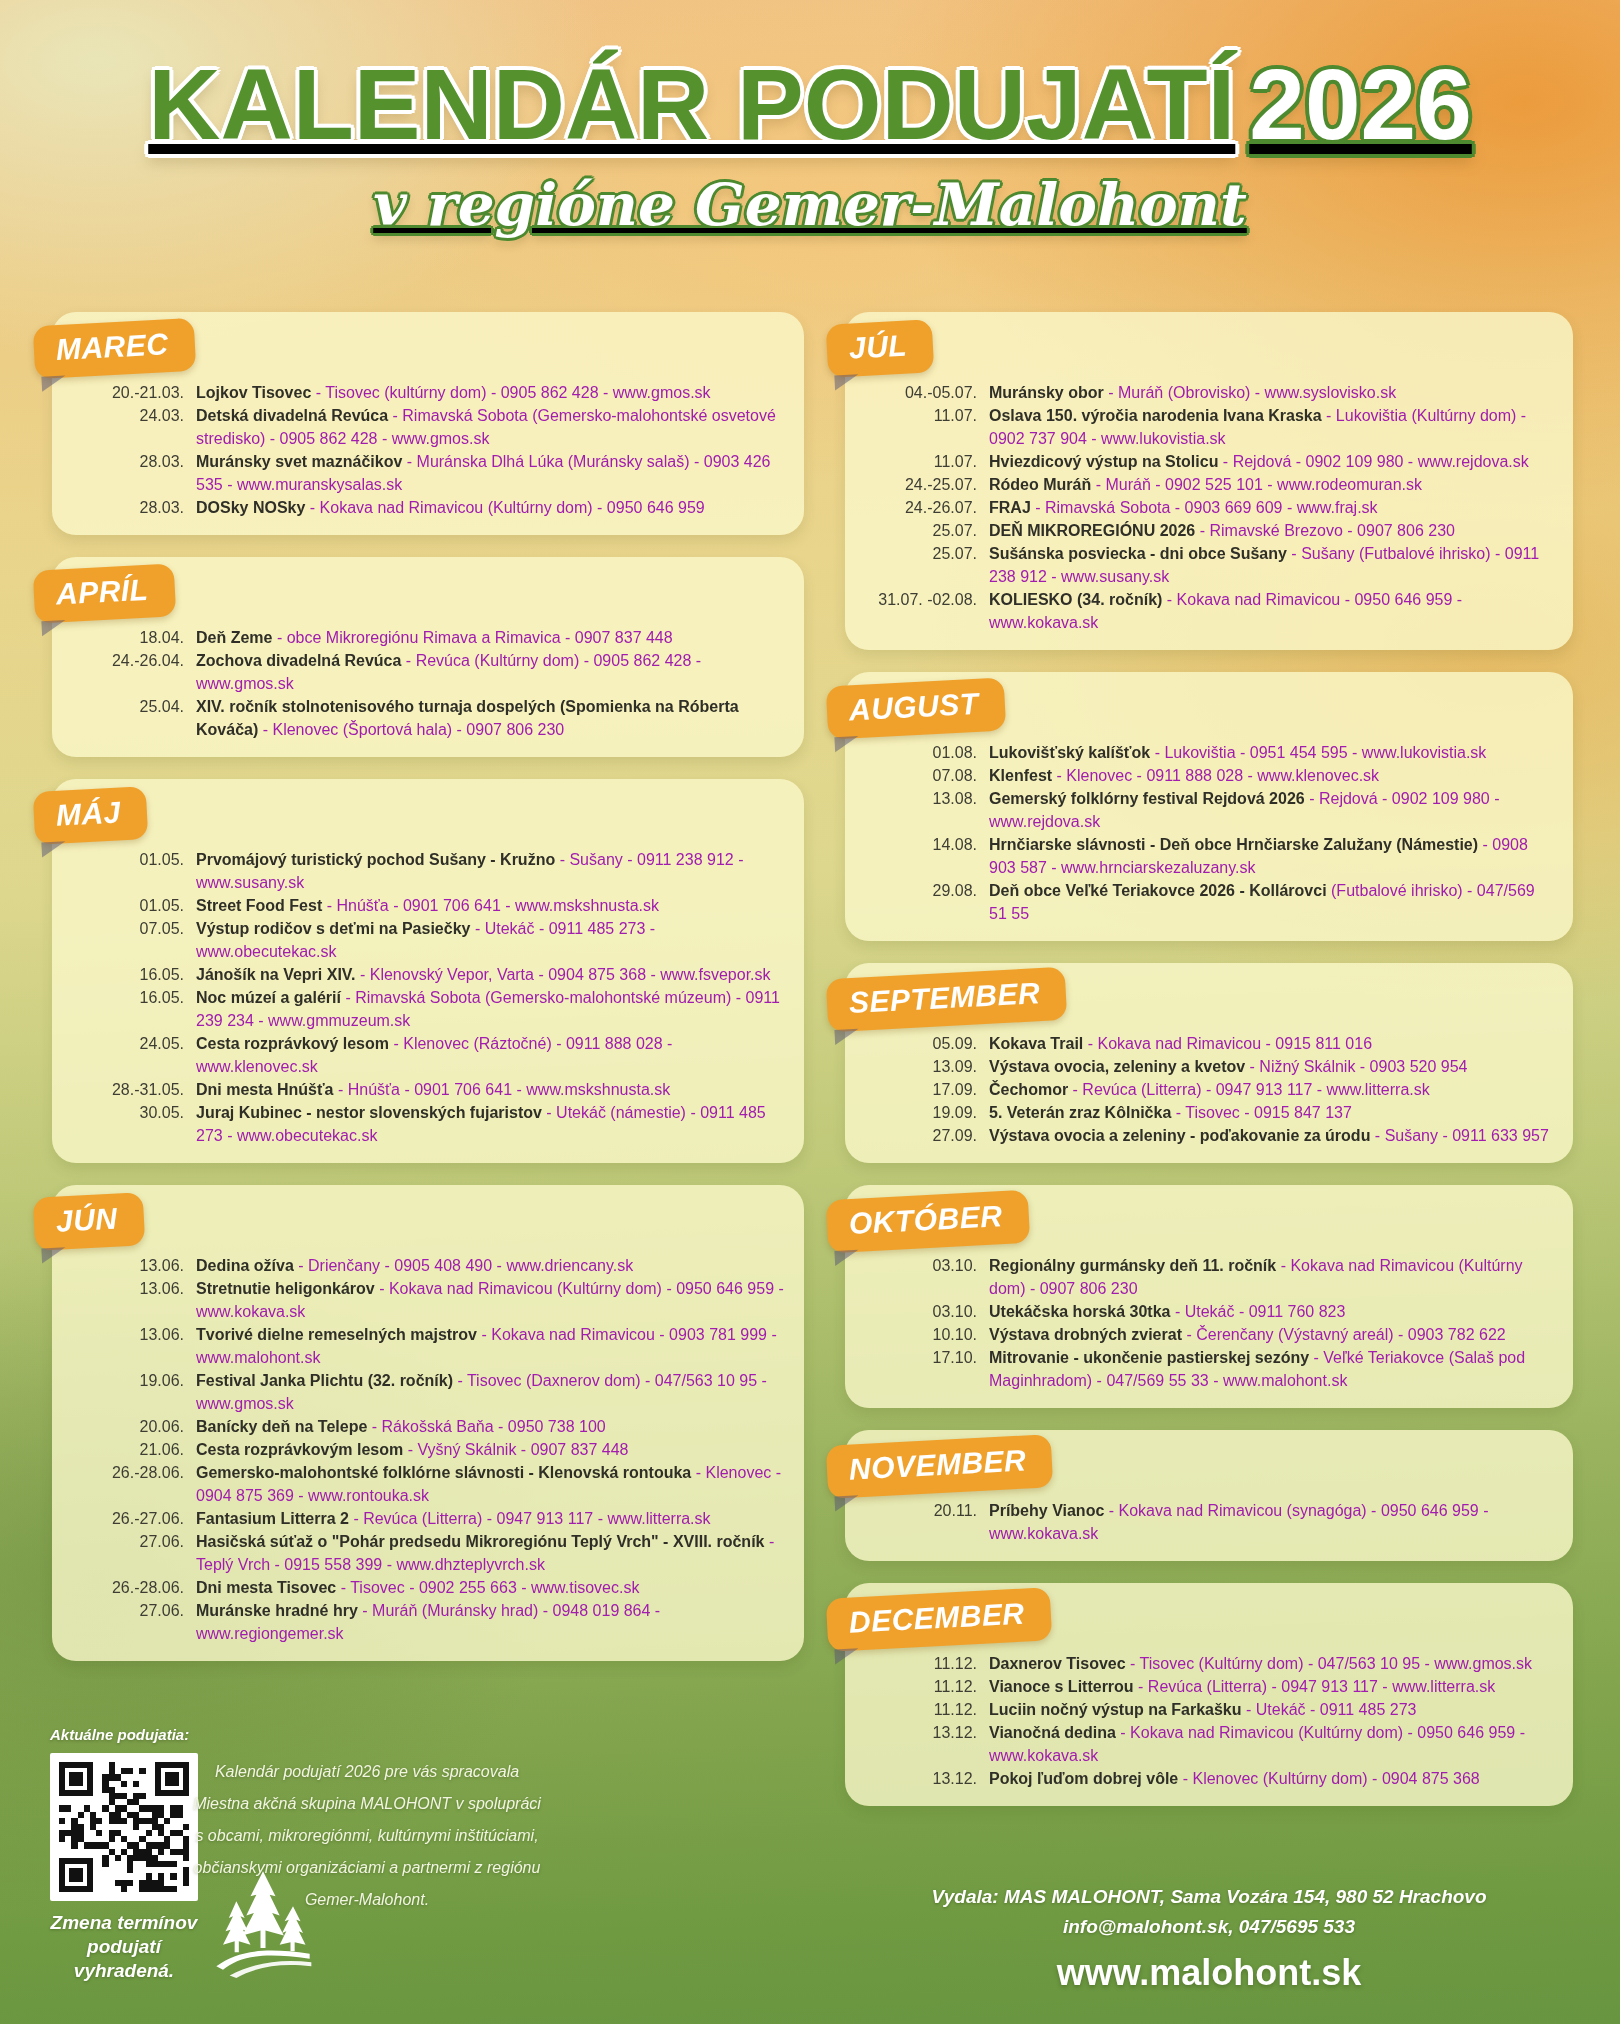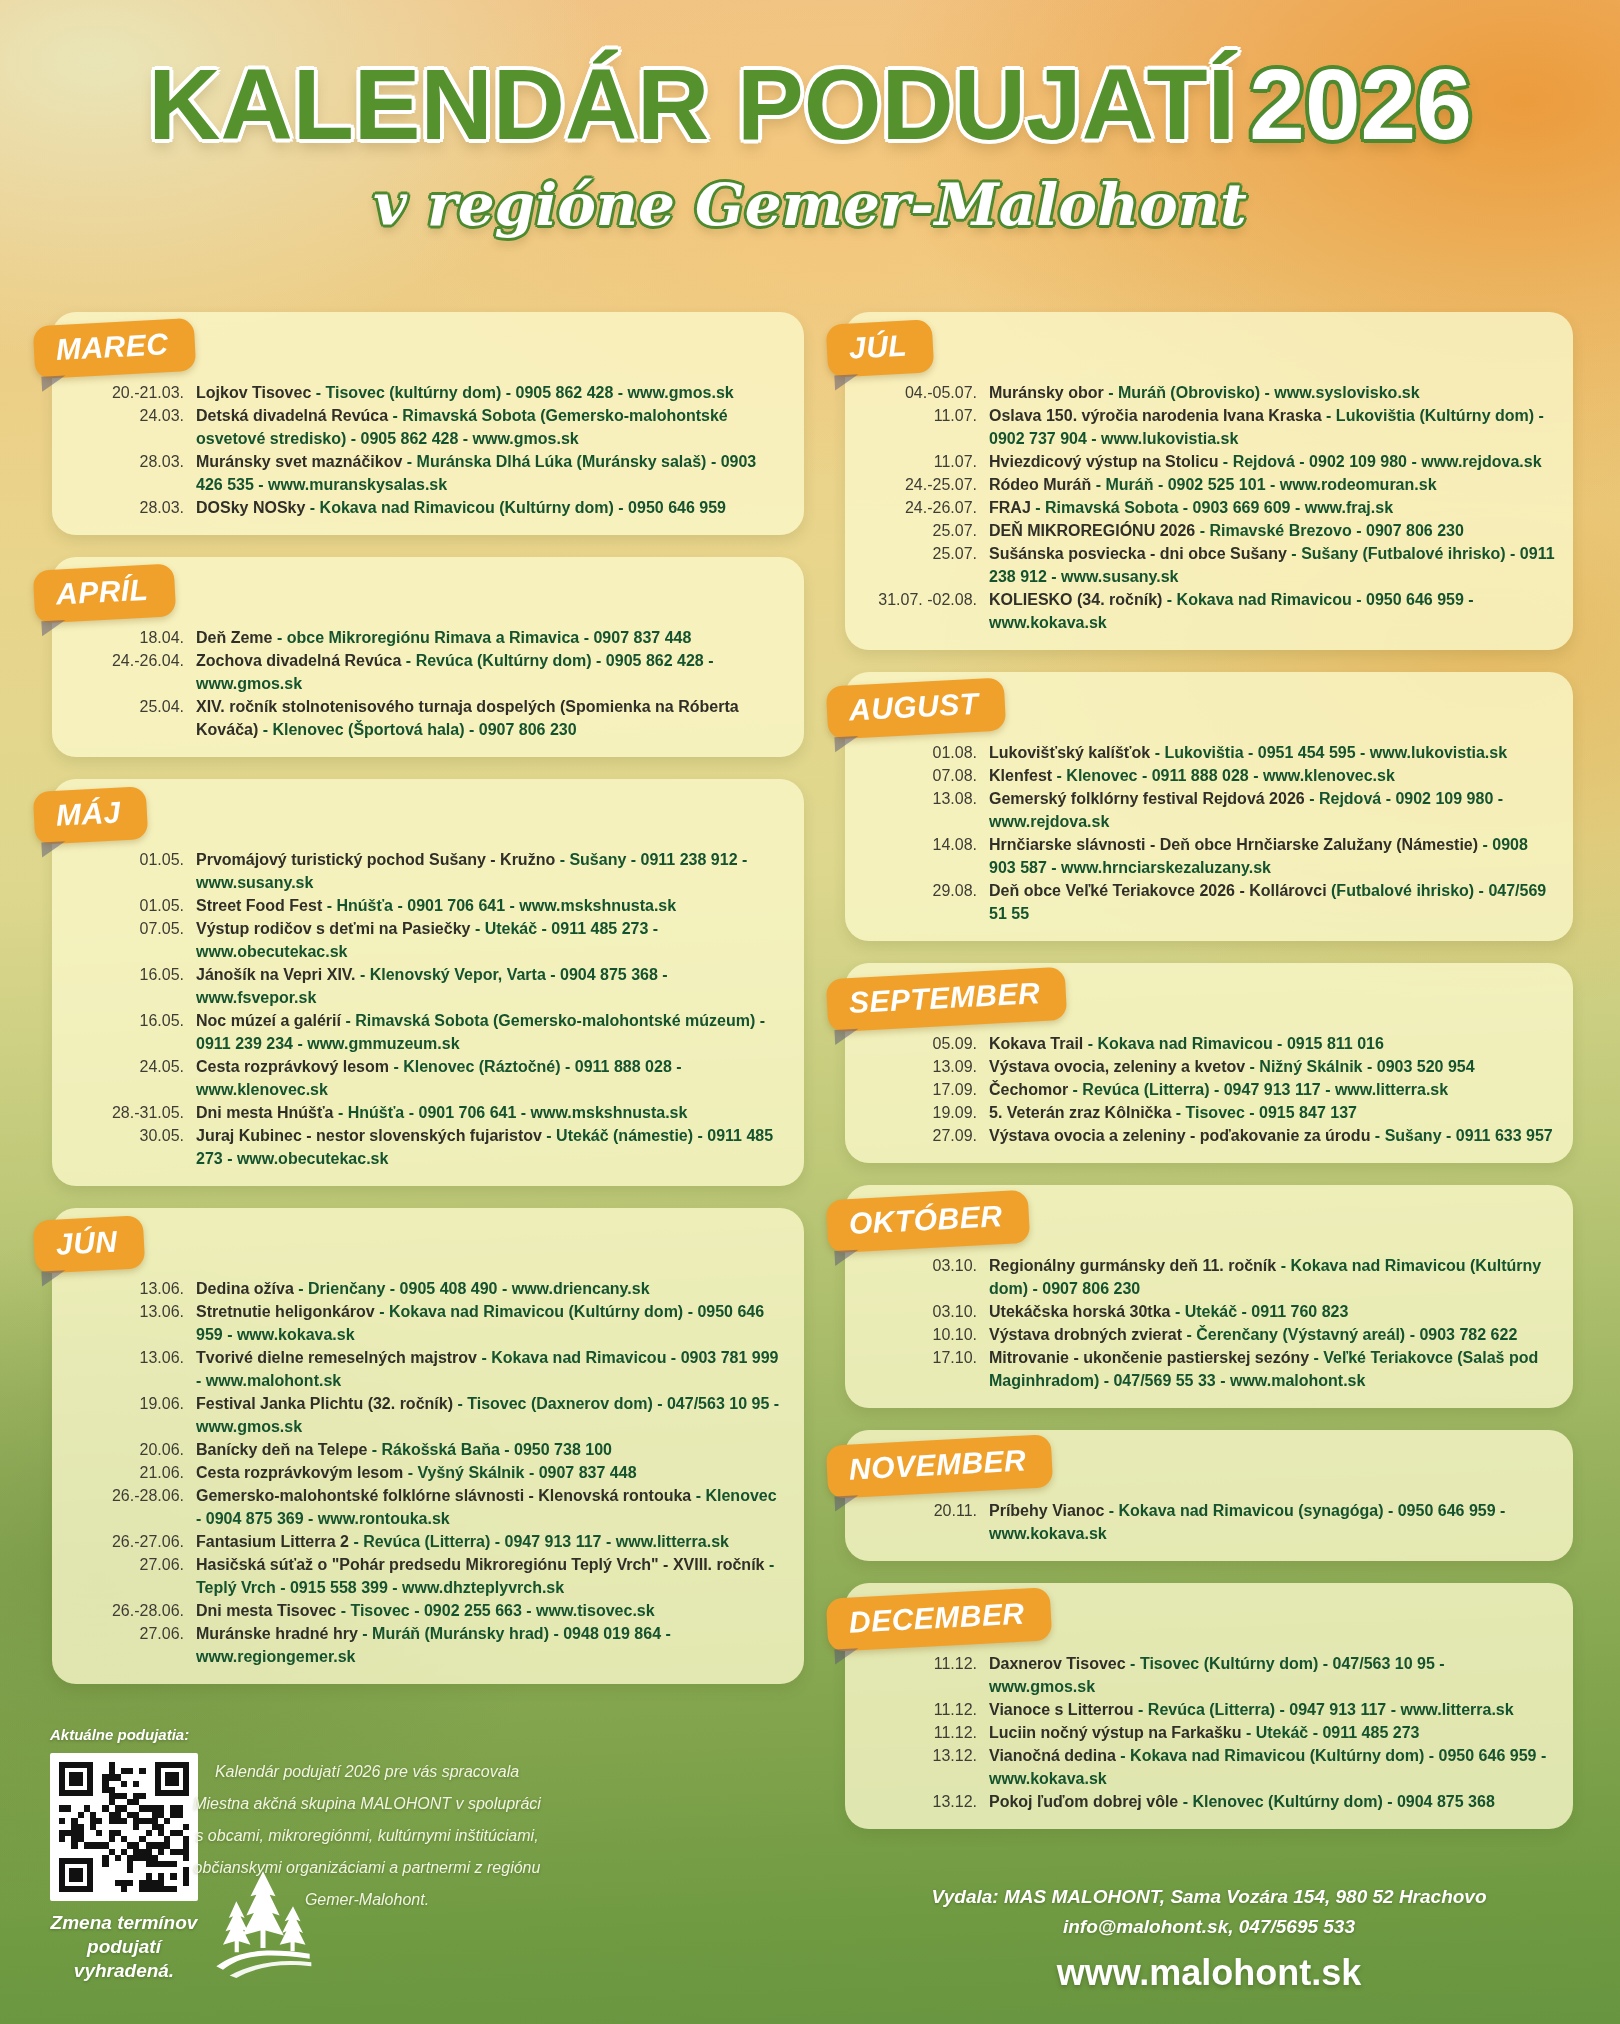--- a/index.html
+++ b/index.html
@@ -7,21 +7,21 @@
     width:1620px;height:2024px;position:relative;overflow:hidden;
     font-family:"Liberation Sans",sans-serif;
     background:
       radial-gradient(820px 480px at 6% 3%, rgba(233,231,186,.95), rgba(233,231,186,0) 62%),
       radial-gradient(980px 620px at 94% 5%, rgba(235,148,48,.85), rgba(235,148,48,0) 66%),
       radial-gradient(900px 560px at 92% 32%, rgba(233,166,70,.55), rgba(233,166,70,0) 65%),
       radial-gradient(760px 460px at 52% 10%, rgba(245,198,122,.8), rgba(245,198,122,0) 60%),
       radial-gradient(700px 520px at 6% 78%, rgba(104,140,60,.55), rgba(104,140,60,0) 65%),
       linear-gradient(178deg,#f1c285 0%,#edcc85 14%,#e9d58c 28%,#ddd78d 43%,#bdc877 58%,#9ab35f 72%,#82a44d 84%,#6f9a42 94%,#689540 100%);
   }
-  .title-wrap{position:absolute;top:52px;left:0;width:1620px;text-align:center;}
+  .title-wrap{position:absolute;top:52px;left:0;width:1620px;text-align:center;text-decoration:underline;}
   .t-line{font-weight:bold;font-size:100px;letter-spacing:0;line-height:1.05;white-space:nowrap;}
   .t-main{
     color:var(--title-green,#55922e);
     text-shadow:-4px 0 0 #fff,4px 0 0 #fff,0 -4px 0 #fff,0 4px 0 #fff,
       -3px -3px 0 #fff,3px -3px 0 #fff,-3px 3px 0 #fff,3px 3px 0 #fff,0 8px 14px rgba(100,70,10,.25);
   }
   .t-year{
     color:#fff;margin-left:14px;
     text-shadow:-4px 0 0 #4d8a2f,4px 0 0 #4d8a2f,0 -4px 0 #4d8a2f,0 4px 0 #4d8a2f,
       -3px -3px 0 #4d8a2f,3px -3px 0 #4d8a2f,-3px 3px 0 #4d8a2f,3px 3px 0 #4d8a2f,0 8px 14px rgba(100,70,10,.25);
@@ -49,21 +49,21 @@
     box-shadow:0 3px 6px rgba(120,80,10,.25);
   }
   .month-badge::before{
     content:'';position:absolute;left:6px;bottom:-13px;width:0;height:0;z-index:-1;
     border-top:15px solid rgba(88,86,120,.5);border-right:24px solid transparent;
   }
   .events{margin-top:6px;}
   .event{display:grid;grid-template-columns:104px 1fr;column-gap:12px;font-size:16px;line-height:23px;}
   .ev-date{text-align:right;color:#3d3d34;}
   .ev-title{font-weight:bold;color:#2f2f27;}
-  .ev-rest{color:#14532d;font-weight:bold;}
+  .ev-rest{color:#a21caf;}
   .qr-block{position:absolute;left:50px;top:1726px;width:178px;color:#fff;}
   .qr-label{font-style:italic;font-weight:bold;font-size:15px;text-shadow:0 1px 3px rgba(40,60,10,.4);}
   .qr{position:relative;margin-top:10px;width:130px;height:130px;background:#fff;padding:9px;border-radius:2px;}
   .qr-grid{display:grid;width:130px;height:130px;grid-template-columns:repeat(21,1fr);grid-template-rows:repeat(21,1fr);}
   .qm{background:#111;}
   .finder{position:absolute;width:34px;height:34px;border:6px solid #111;background:#fff;box-sizing:border-box;}
   .finder::after{content:'';position:absolute;left:4px;top:4px;width:14px;height:14px;background:#111;}
   .f-tl{left:9px;top:9px;} .f-tr{right:9px;top:9px;} .f-bl{left:9px;bottom:9px;}
   .qr-caption{margin-top:10px;width:148px;text-align:center;font-style:italic;font-weight:bold;font-size:19px;line-height:1.25;text-shadow:0 1px 3px rgba(40,60,10,.4);}
   .credit{

